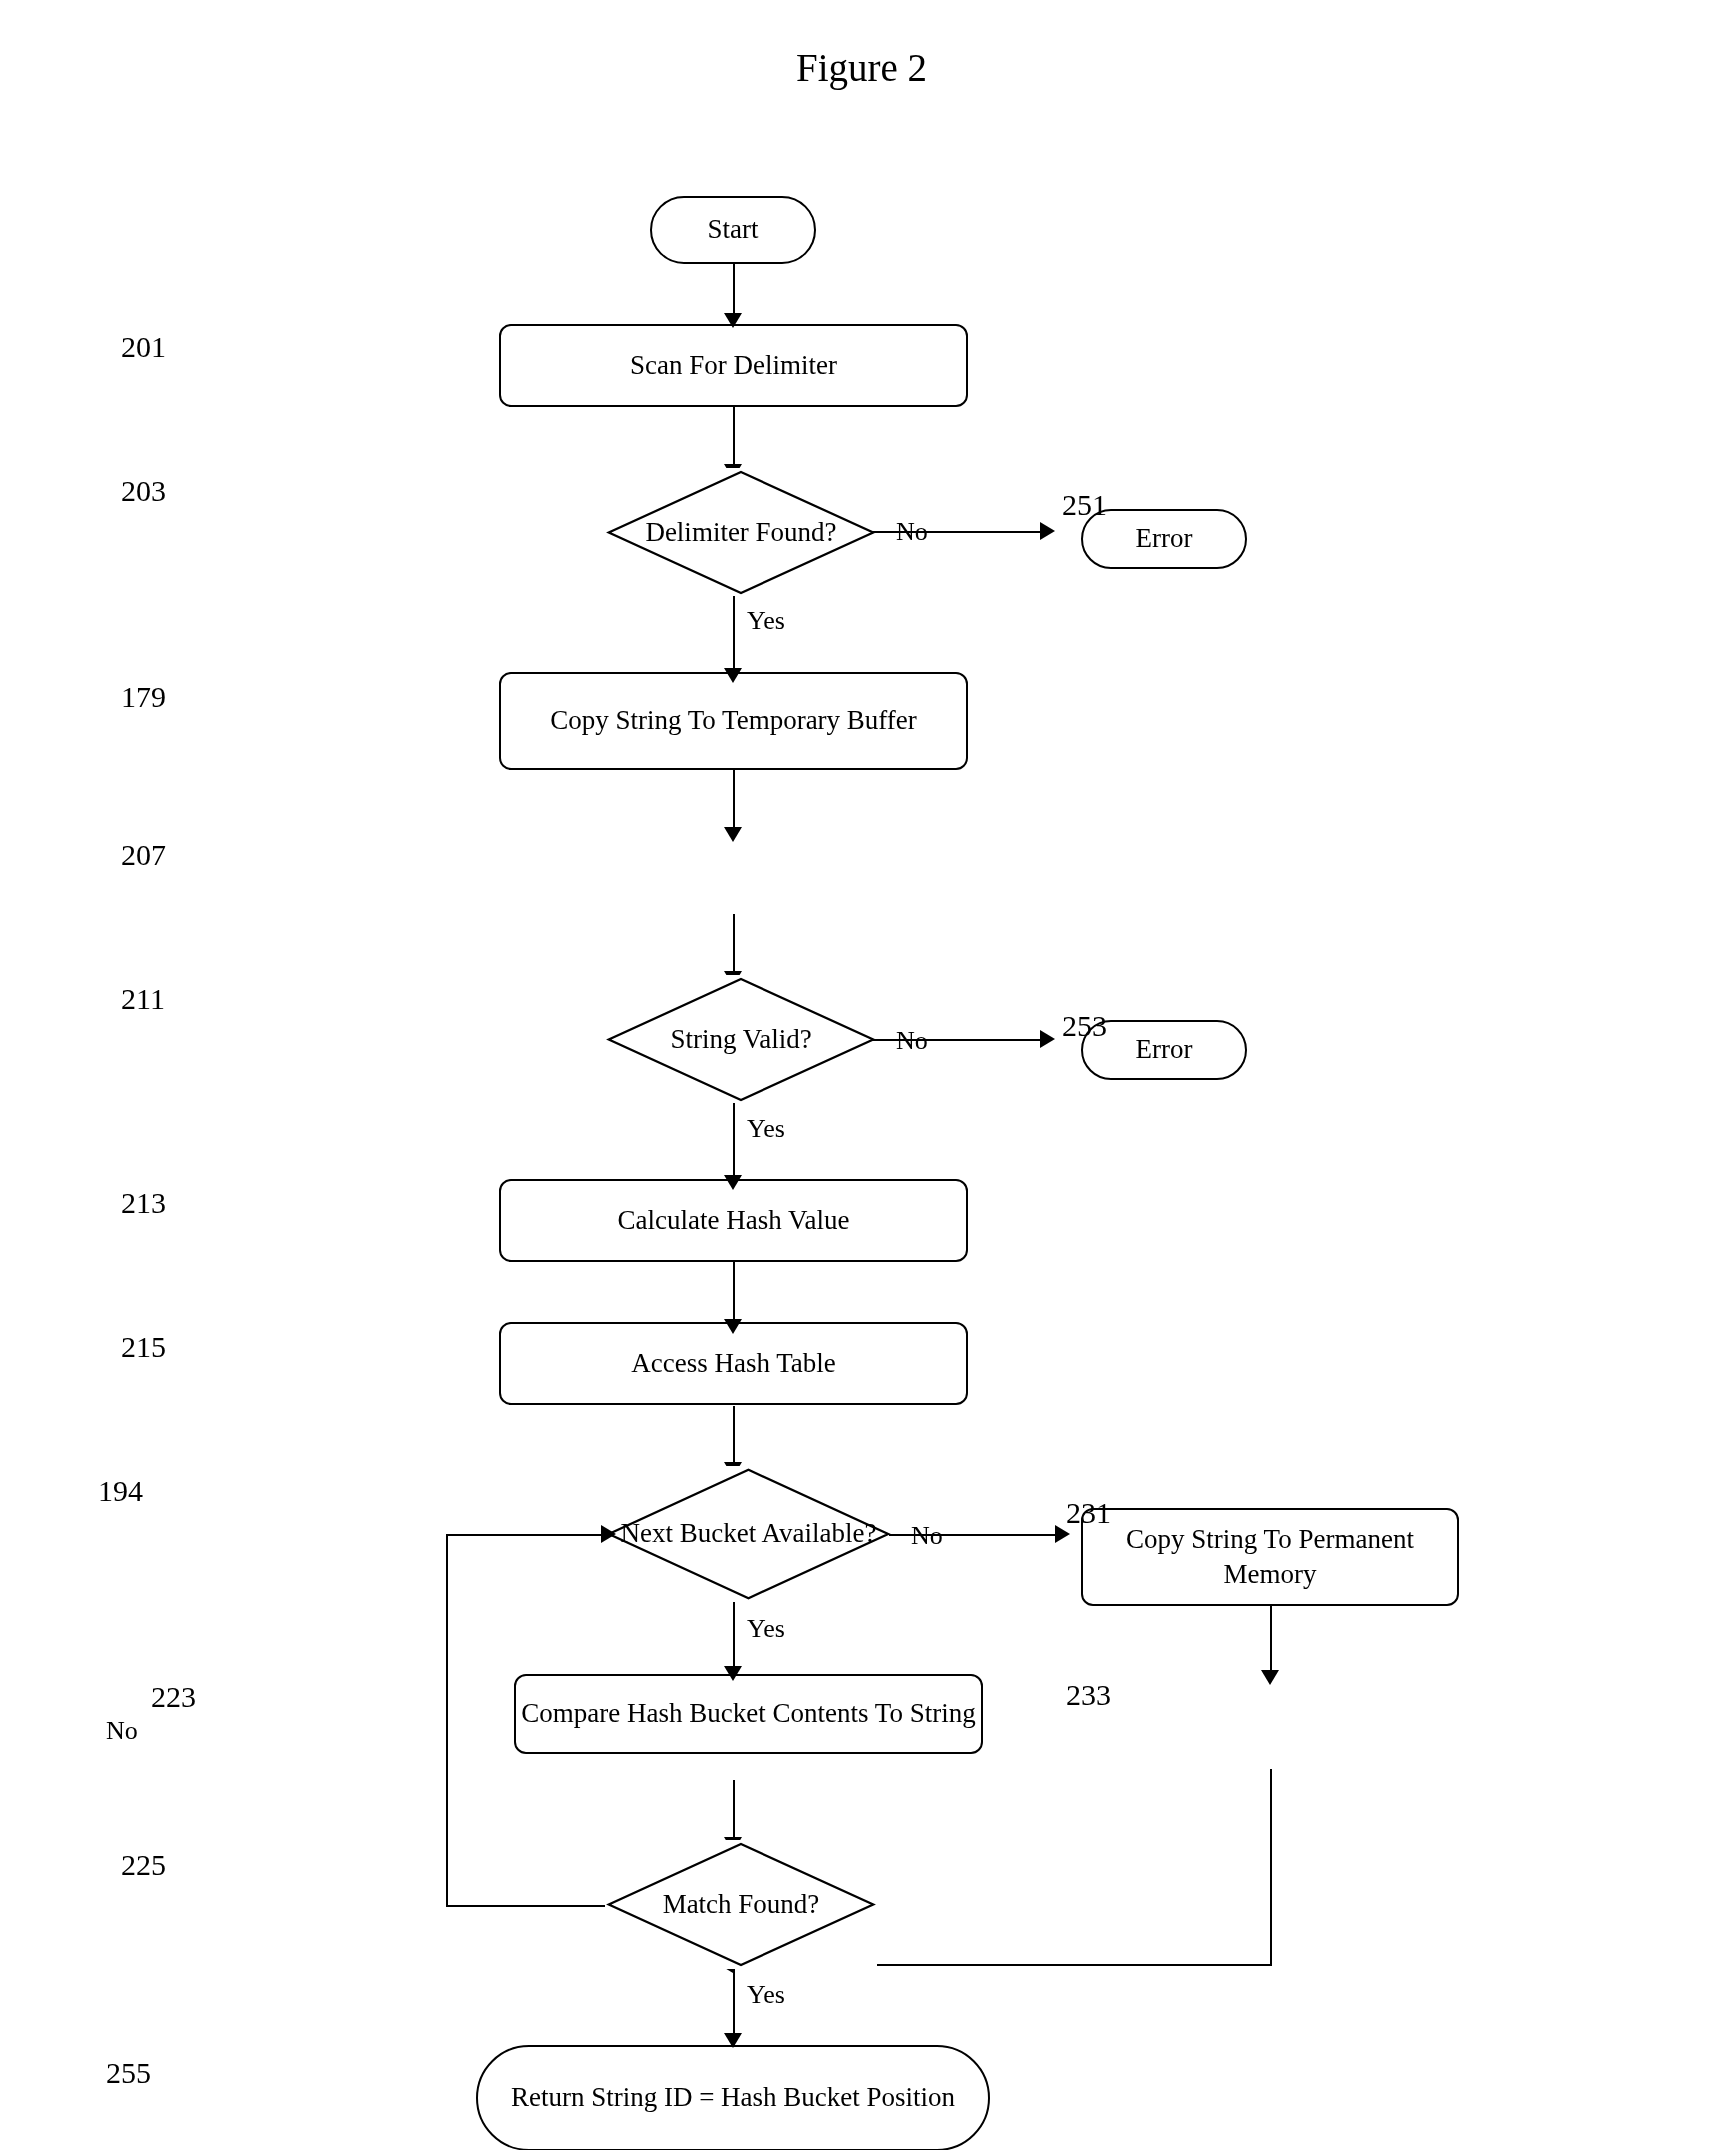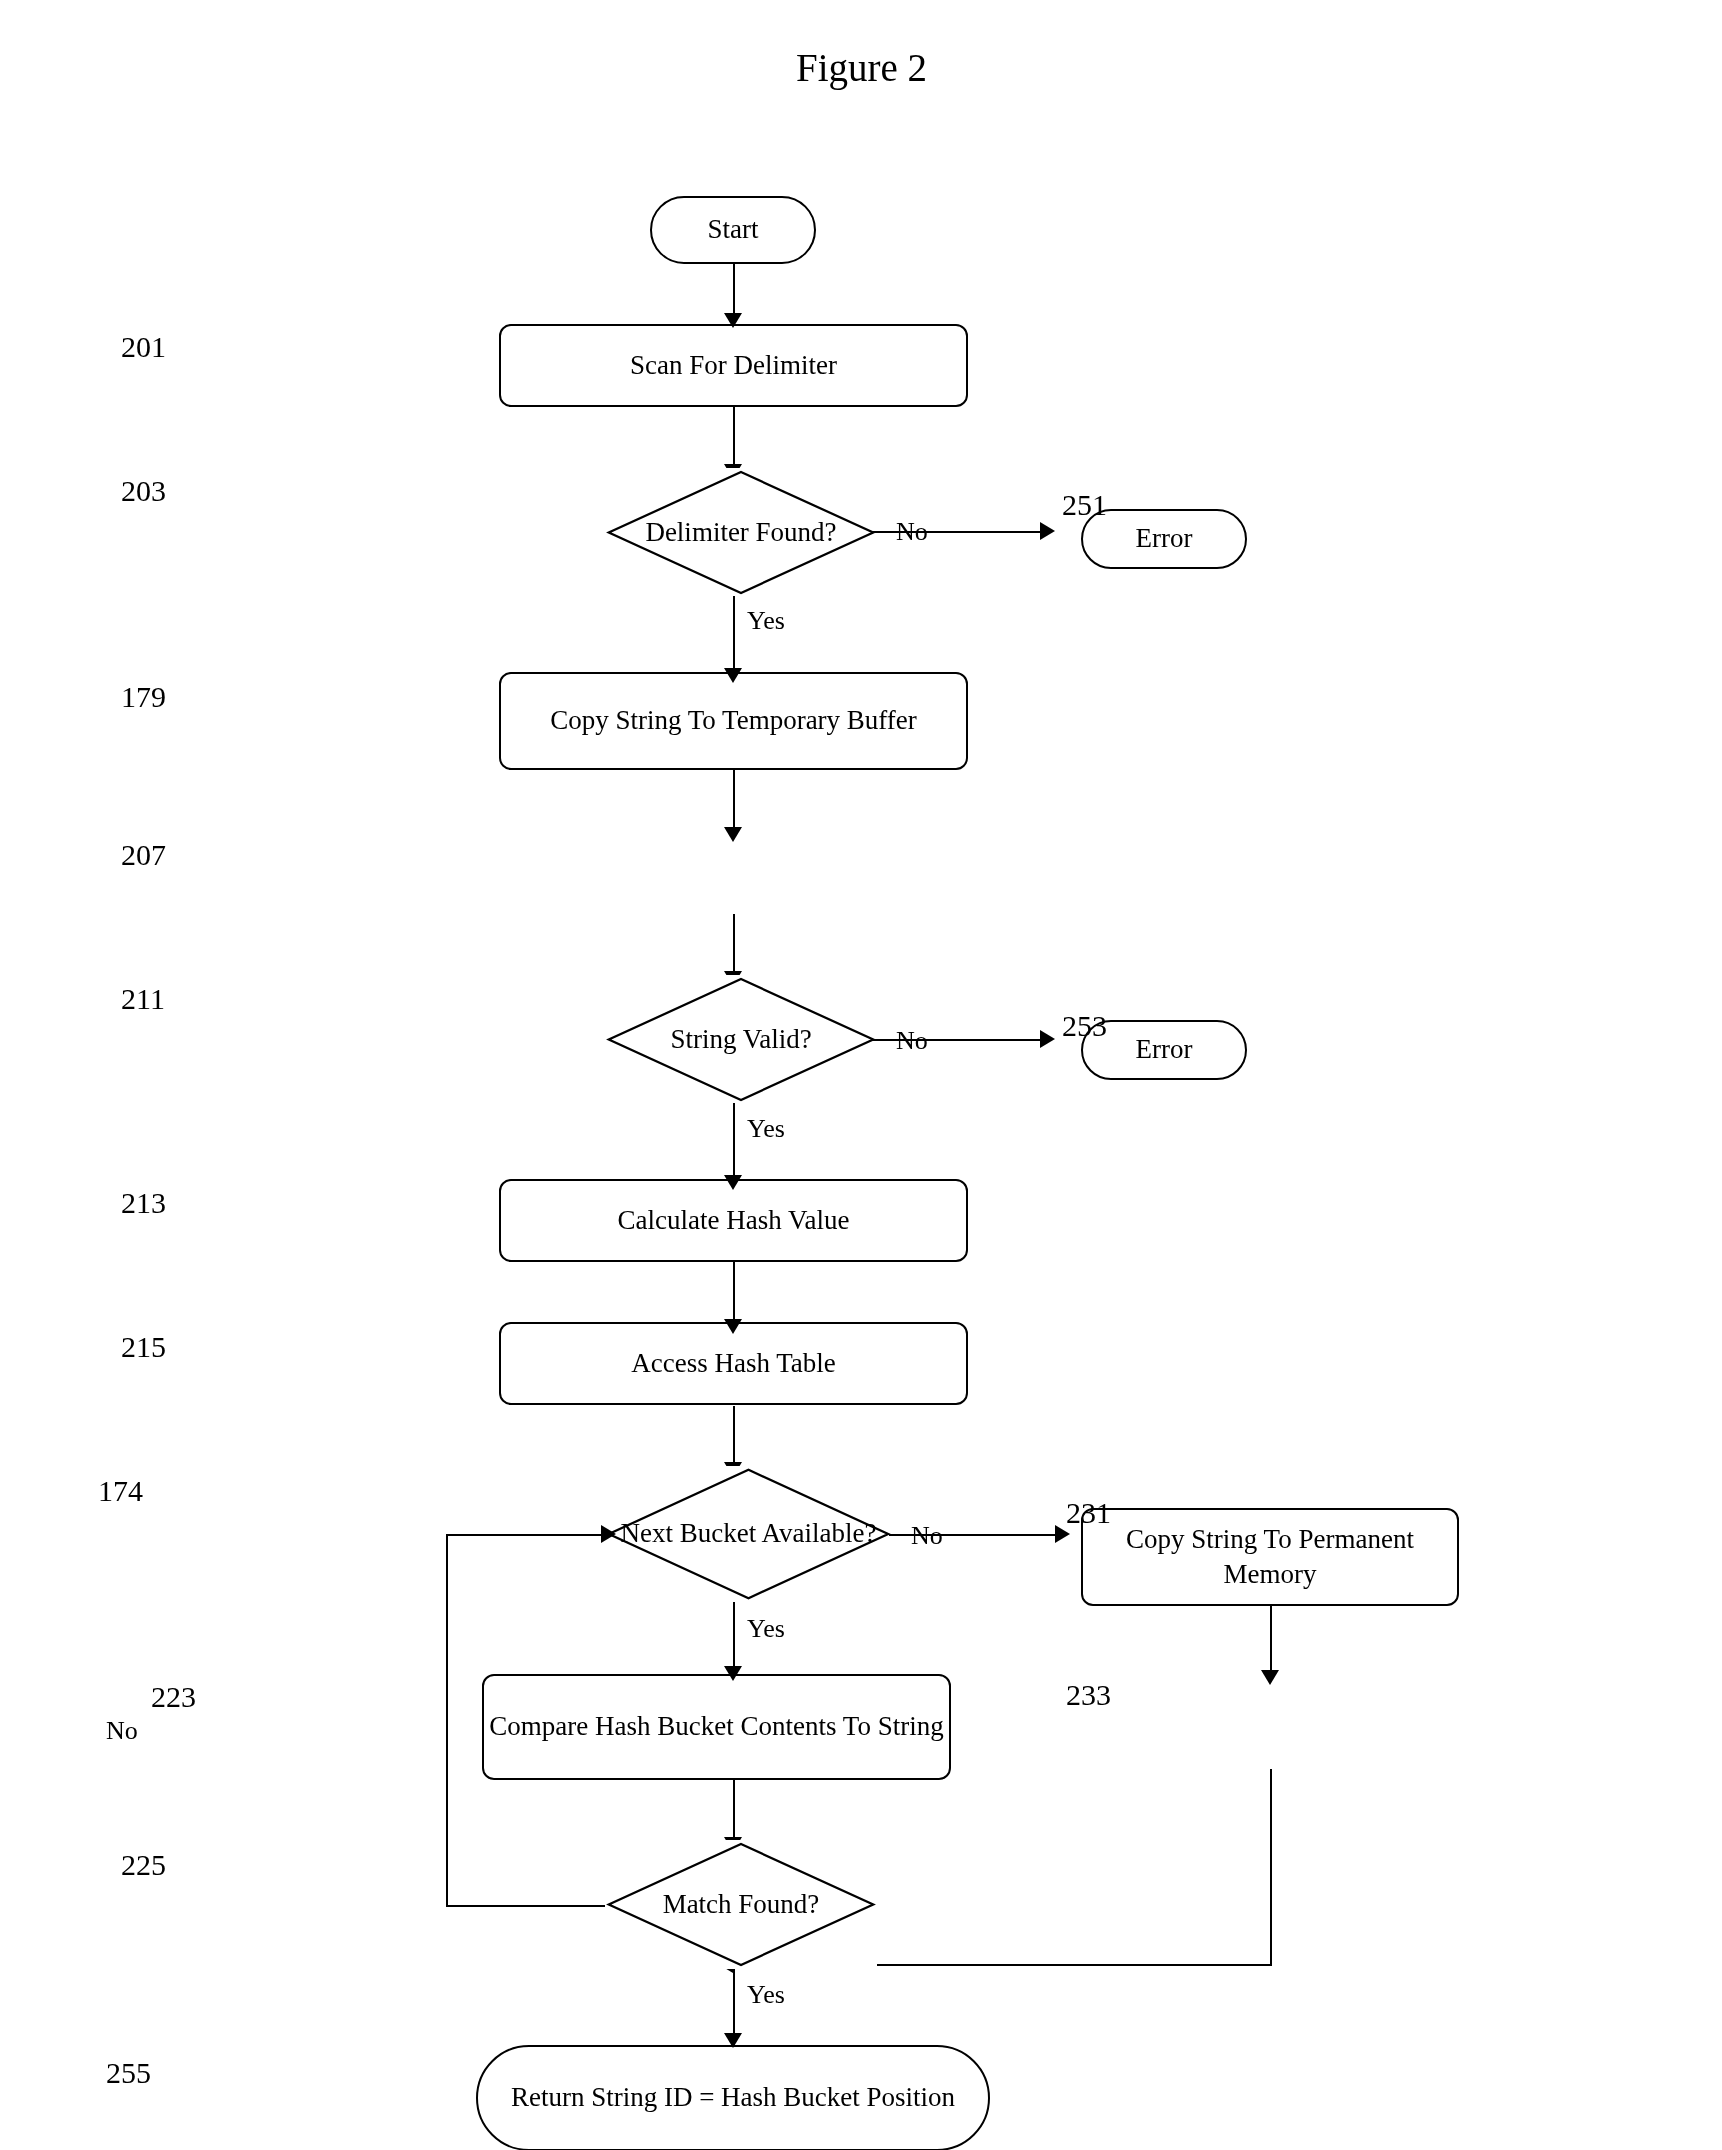--- a/index.html
+++ b/index.html
@@ -232,21 +232,21 @@
   </div>
 
   <div class="shape rect" style="left:499px; top:1202px; width:469px; height:83px;">
     <span>Access Hash Table</span>
   </div>
 
   <div class="arrow-line v-line" style="left:733px; top:1286px; height:60px;"></div>
   <div class="arrowhead-down" style="left:724px; top:1342px;"></div>
 
   <div class="ref-num" style="left:98px; top:1354px;">
-    <span>174</span>
+    <span>194</span>
   </div>
 
   <div class="diamond" style="left:605px; top:1346px; width:287px; height:136px;">
     <svg viewBox="0 0 380 180" xmlns="http://www.w3.org/2000/svg">
       <polygon points="190,5 375,90 190,175 5,90" fill="white" stroke="black" stroke-width="3"></polygon>
     </svg>
     <div class="diamond-text">Next Bucket Available?</div>
   </div>
 
   <div class="label" style="left:911px; top:1401px;">
@@ -284,21 +284,21 @@
   <div class="arrowhead-down" style="left:724px; top:1546px;"></div>
 
   <div class="label" style="left:106px; top:1596px;">
     <span>No</span>
   </div>
 
   <div class="ref-num" style="left:151px; top:1560px;">
     <span>223</span>
   </div>
 
-  <div class="shape rect" style="left:482px; top:1554px; width:469px; height:106px;">
+  <div class="shape rect" style="left:514px; top:1554px; width:469px; height:80px;">
     <span>Compare Hash Bucket Contents To String</span>
   </div>
 
   <div class="arrow-line v-line" style="left:733px; top:1660px; height:60px;"></div>
   <div class="arrowhead-down" style="left:724px; top:1717px;"></div>
 
   <div class="ref-num" style="left:121px; top:1728px;">
     <span>225</span>
   </div>
 

